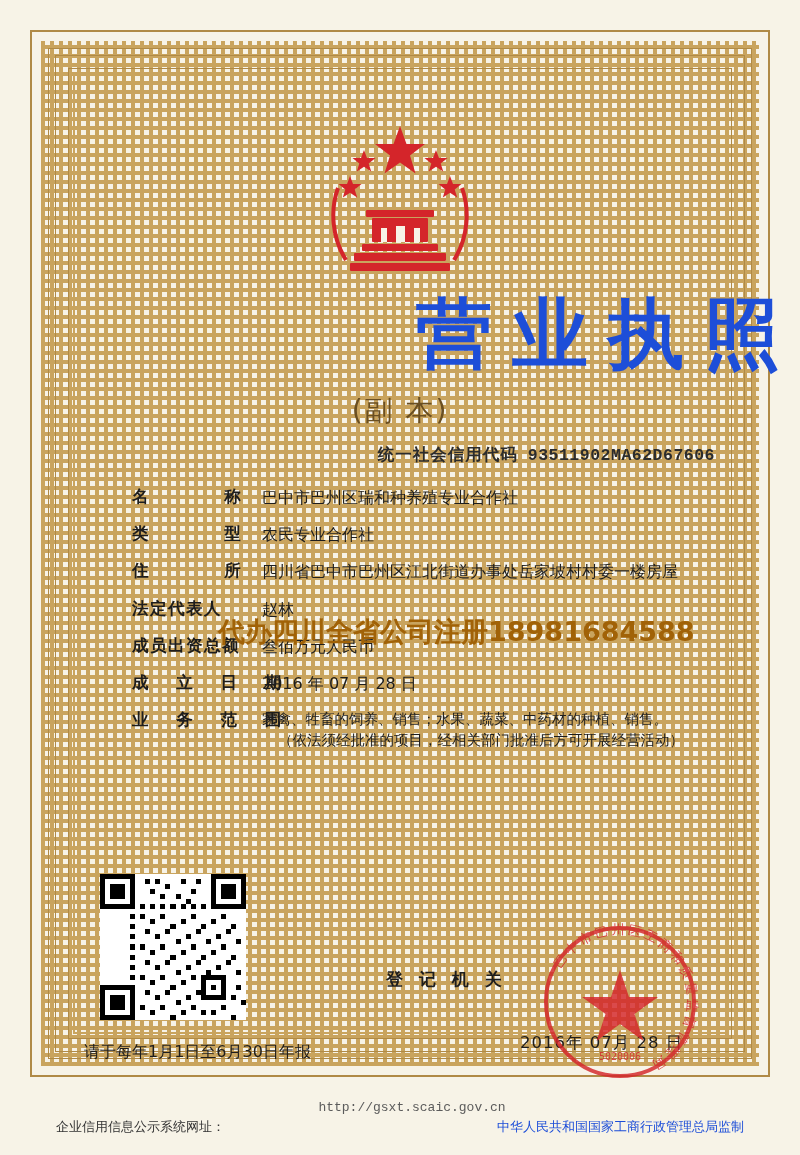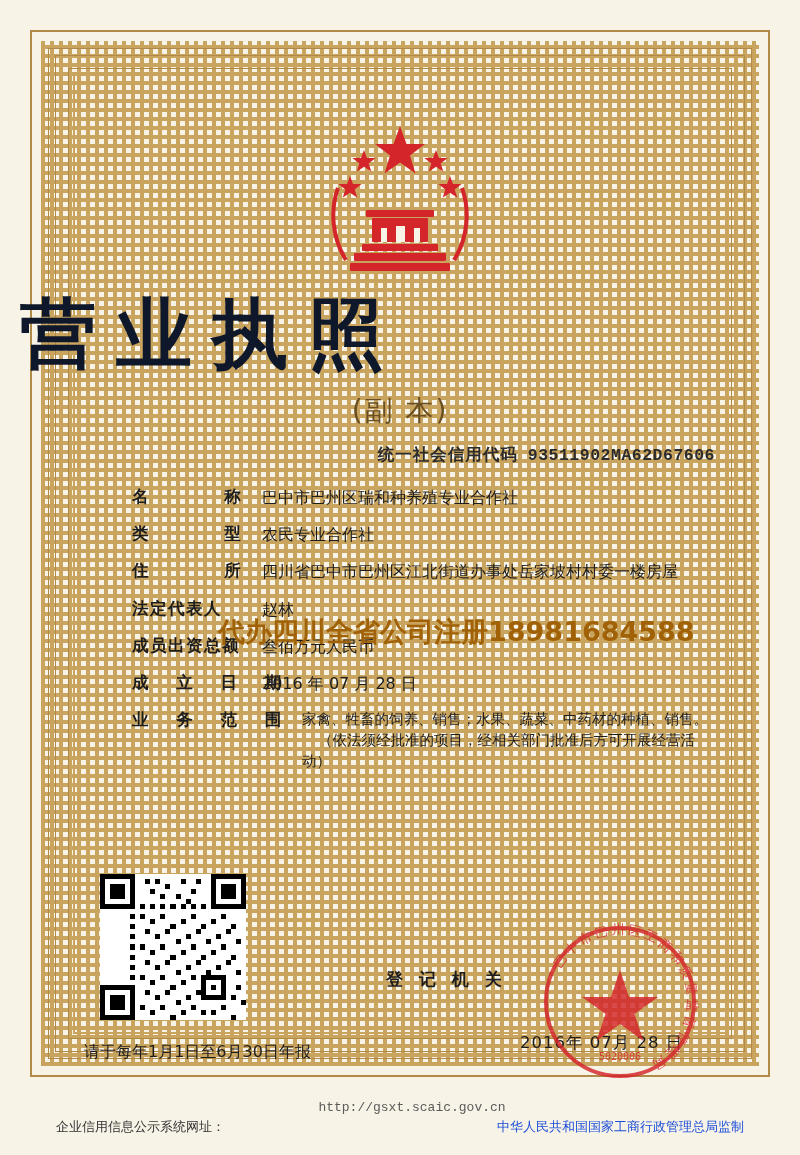--- a/index.html
+++ b/index.html
@@ -83,27 +83,27 @@
     width: 160px;
     height: 158px;
   }
 
   
   .title {
     position: absolute;
     top: 284px;
     left: 0;
     right: 0;
-    text-align: left;
+    text-align: right;
     font-family: "DejaVu Sans", sans-serif;
     font-weight: bold;
     font-size: 76px;
     letter-spacing: 20px;
     text-indent: 20px;
-    color: #0f172a;
+    color: #1d4ed8;
   }
   .subtitle {
     position: absolute;
     top: 392px;
     left: 0;
     right: 0;
     text-align: center;
     font-family: "DejaVu Sans", sans-serif;
     font-size: 28px;
     color: #6a4f22;
@@ -155,21 +155,20 @@
   .label.sp5 { letter-spacing: 1.5px; }
   .row .value {
     flex: 1;
     font-family: "DejaVu Sans", sans-serif;
     font-size: 16px;
     color: #1d1d1d;
     line-height: 1.45;
   }
   .value.small {
     font-size: 14.5px;
-    margin-left: 40px;
   }
   .value .line2 {
     display: block;
     text-indent: 16px;
   }
   .value .line2b {
     display: block;
     text-indent: 0;
   }
 

